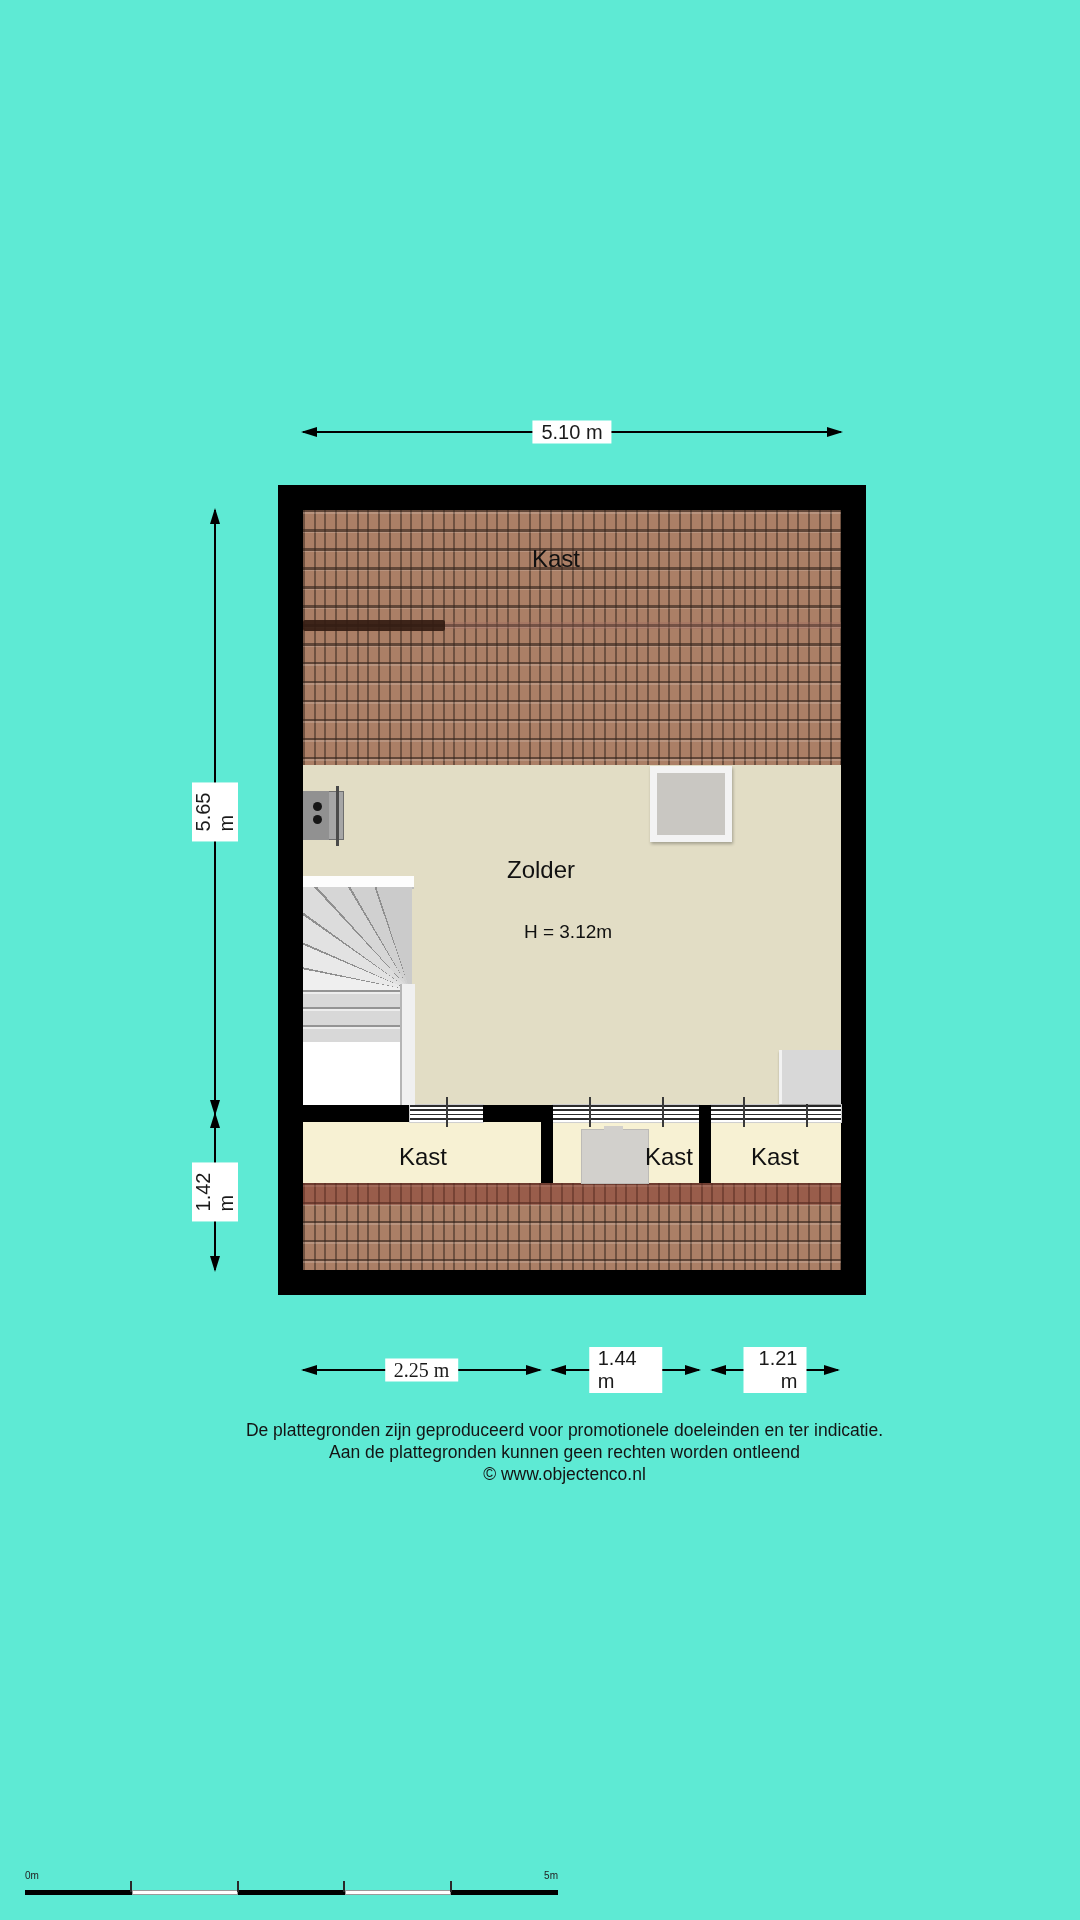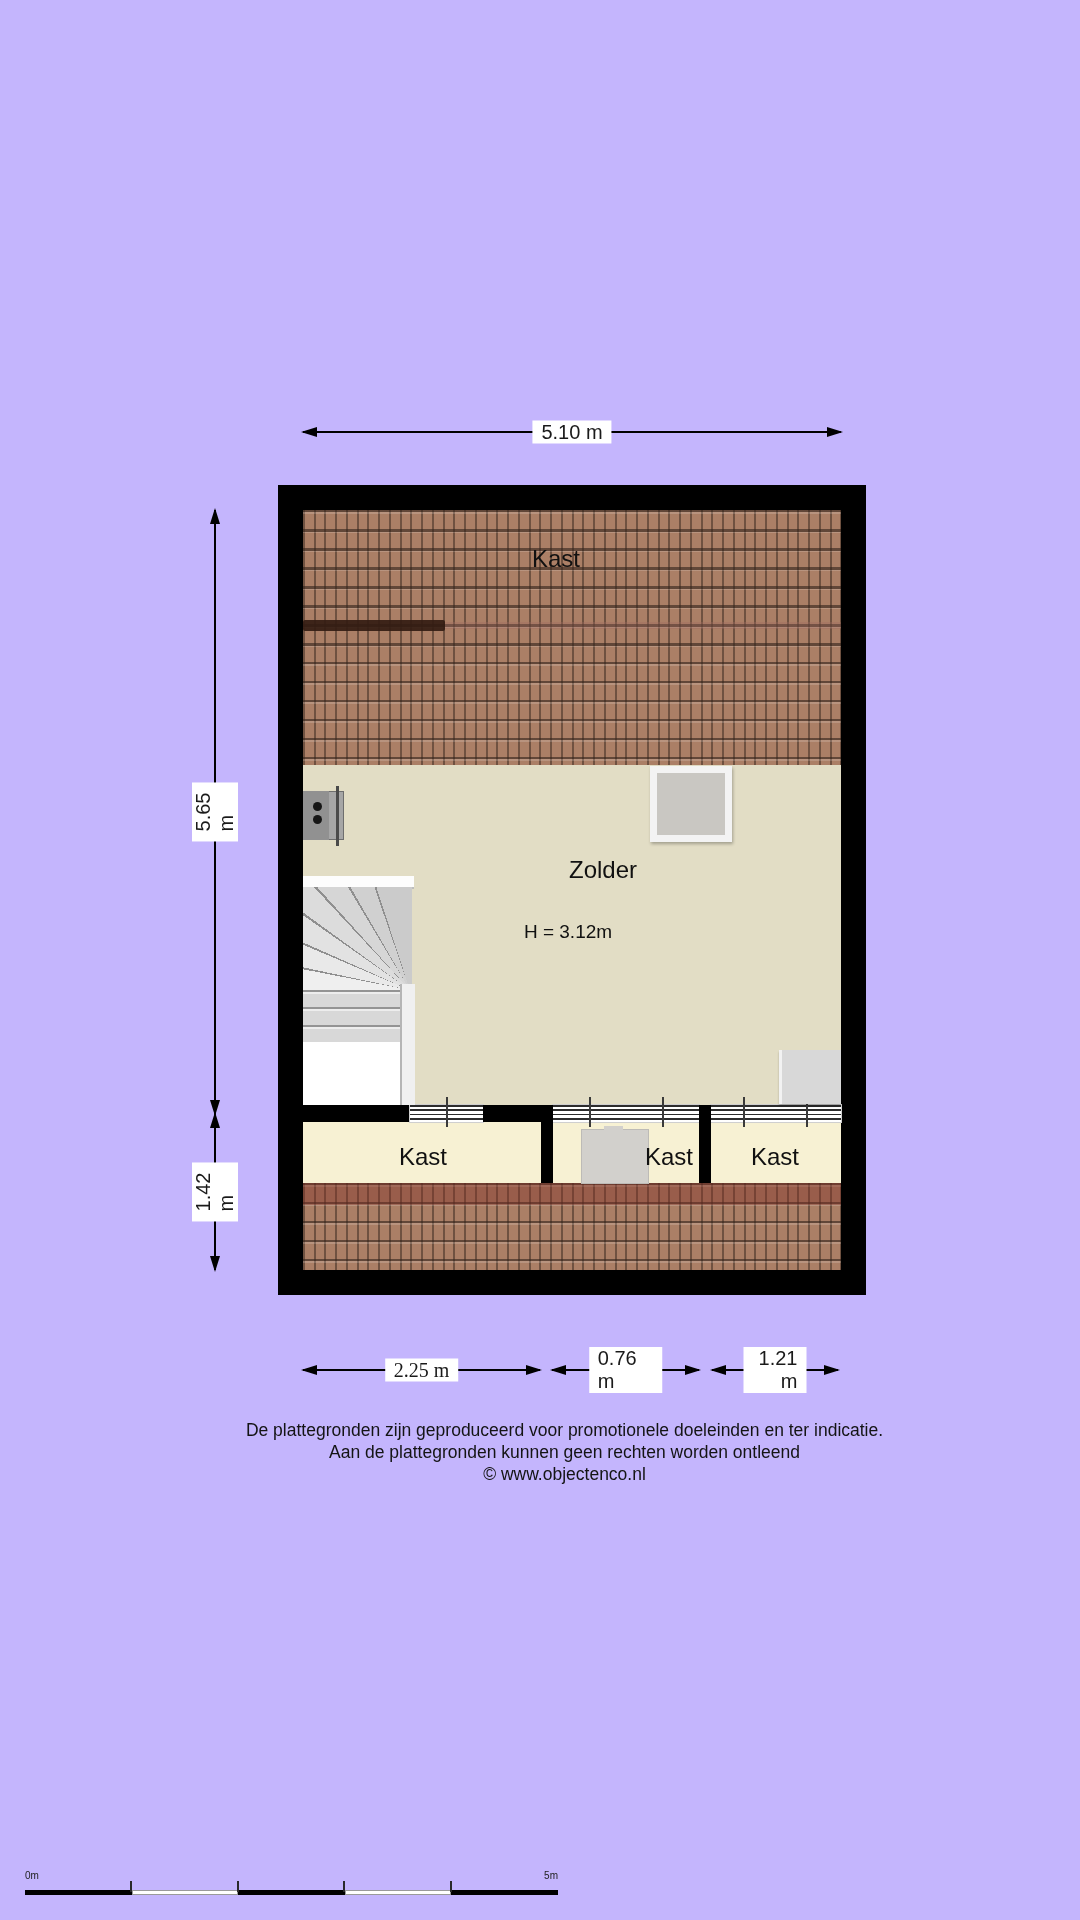--- a/index.html
+++ b/index.html
@@ -1,16 +1,16 @@
 <!DOCTYPE html>
 <html><head>
 <meta charset="utf-8">
 <style>
   html,body{margin:0;padding:0;background:#fff;}
-  #canvas{position:relative;width:1080px;height:1920px;background:#c4b5fd;
+  #canvas{position:relative;width:1080px;height:1920px;background:#5eead4;
           font-family:"Liberation Sans",sans-serif;color:#1a1a1a;overflow:hidden;}
   .abs{position:absolute;}
 
   
   .plan-walls{left:278px;top:485px;width:588px;height:810px;background:#000;}
 
   
   .tiles{
     background-color:#ab7f66;
     background-image:
@@ -162,35 +162,35 @@
   <div class="abs boiler-left"></div>
   <div class="abs dot" style="left:313px;top:802px;"></div>
   <div class="abs dot" style="left:313px;top:815px;"></div>
   <div class="abs boiler-line"></div>
   <div class="abs sq-frame"></div>
   <div class="abs sq-plain"></div>
   <div class="abs kast-obj"></div>
   <div class="abs kast-obj-bump"></div>
 
   <div class="lbl room-lbl" style="left:556px;top:559px;">Kast</div>
-  <div class="lbl room-lbl" style="left:603px;top:870px;">Zolder</div>
+  <div class="lbl room-lbl" style="left:541px;top:870px;">Zolder</div>
   <div class="lbl sub-lbl" style="left:568px;top:893px;">H = 3.12m</div>
   <div class="lbl room-lbl" style="left:423px;top:1157px;">Kast</div>
   <div class="lbl room-lbl" style="left:669px;top:1157px;">Kast</div>
   <div class="lbl room-lbl" style="left:775px;top:1157px;">Kast</div>
 
   <div class="dim-h" style="left:303px;top:1369px;width:237px;font-family:Liberation Serif, serif;">
     <span class="ah-l"></span>
     <span class="ah-r"></span>
     <span class="dlabel">2.25 m</span>
   </div>
   <div class="dim-h" style="left:552px;top:1369px;width:147px;">
     <span class="ah-l"></span>
     <span class="ah-r"></span>
-    <span class="dlabel">0.76 m</span>
+    <span class="dlabel">1.44 m</span>
   </div>
   <div class="dim-h" style="left:712px;top:1369px;width:126px;text-align:right;">
     <span class="ah-l"></span>
     <span class="ah-r"></span>
     <span class="dlabel">1.21 m</span>
   </div>
 
   <div class="abs disclaimer">
     <div>De plattegronden zijn geproduceerd voor promotionele doeleinden en ter indicatie.</div>
     <div>Aan de plattegronden kunnen geen rechten worden ontleend</div>

